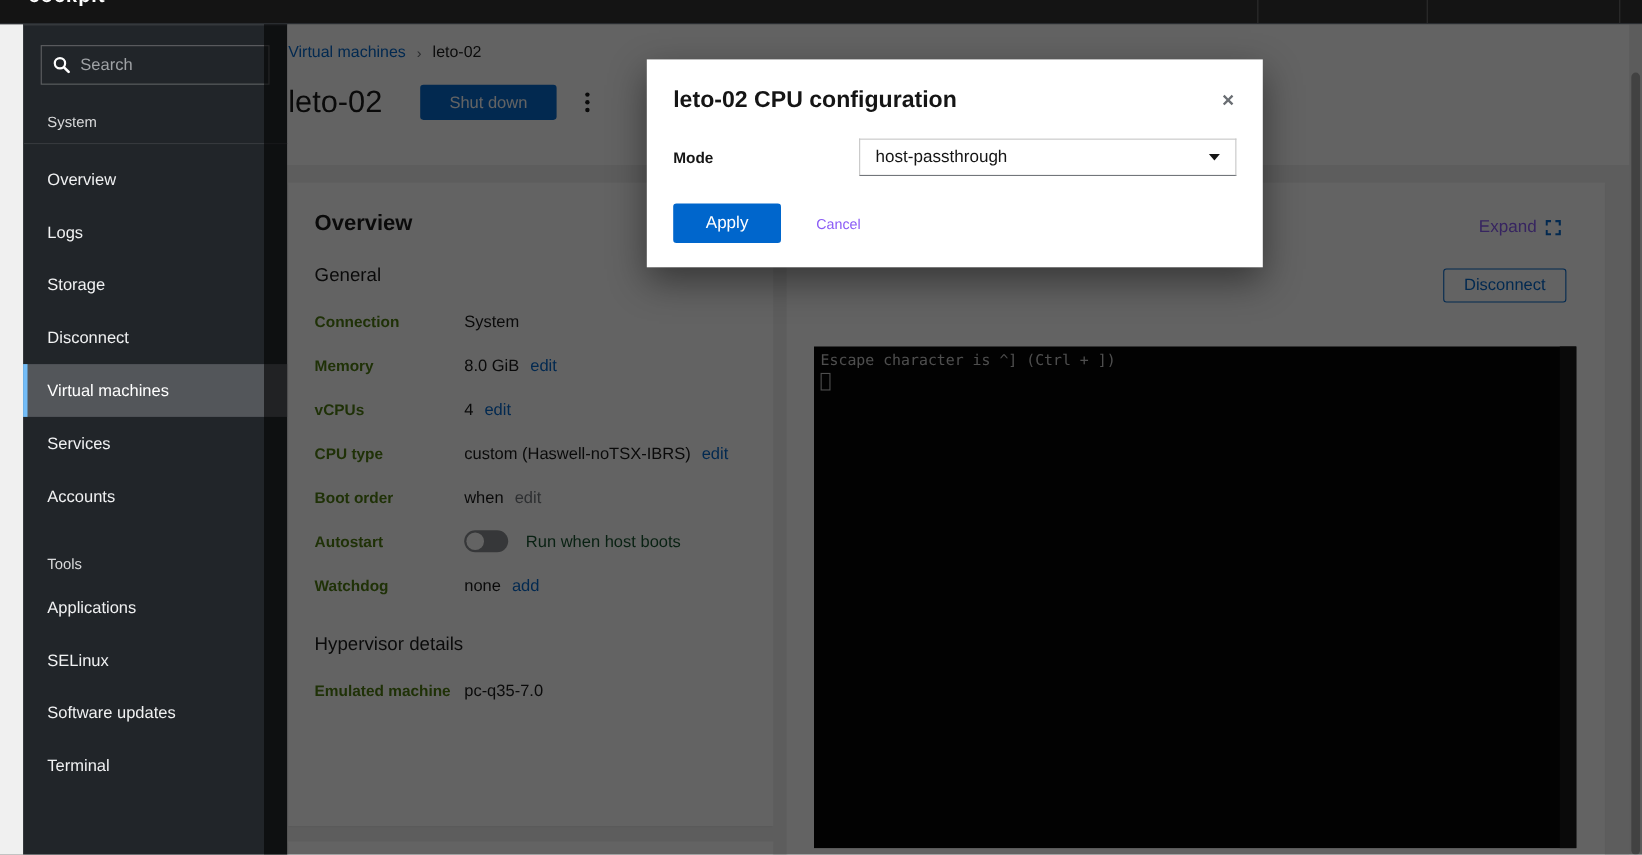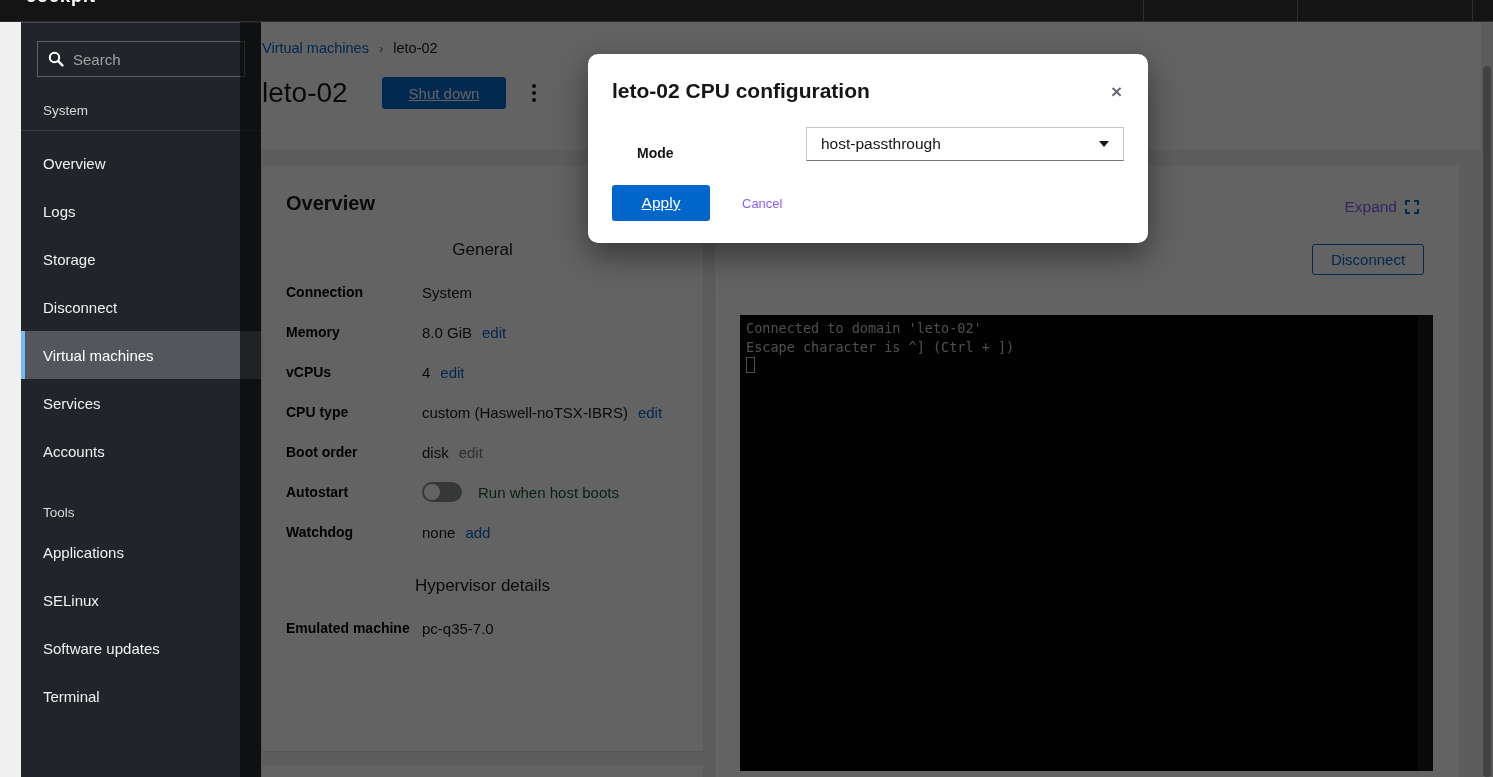--- a/index.html
+++ b/index.html
@@ -34,33 +34,33 @@
   .content { position:absolute; left:240px; top:22px; width:1253px; height:755px;
              background:#f0f0f0; z-index:1; overflow:hidden; }
   .header-band { position:absolute; left:0; top:0; width:100%; height:128px; background:#ffffff; }
   .breadcrumb { position:absolute; left:22px; top:18px; font-size:14.5px; display:flex; align-items:center; }
   .breadcrumb .link { color:#0066cc; cursor:pointer; }
   .breadcrumb .sep { color:#6a6e73; margin:0 10px; font-size:13px; }
   .breadcrumb .current { color:#151515; }
   .title-row { position:absolute; left:22px; top:55px; display:flex; align-items:center; }
   .page-title { font-size:28px; font-weight:400; color:#151515; width:120px; }
   .btn-primary { background:#0066cc; color:#ffffff; border:none; border-radius:3px;
-                 font-size:15px; font-family:"Liberation Sans",sans-serif; cursor:pointer;text-decoration:underline; }
+                 font-size:15px; font-family:"Liberation Sans",sans-serif; cursor:pointer; }
   .shutdown-btn { width:124px; height:32px; }
   .kebab { width:32px; height:32px; margin-left:12px; display:flex; flex-direction:column;
            align-items:center; justify-content:center; gap:3px; cursor:pointer; background:none; border:none; }
   .kebab i { width:4px; height:4px; border-radius:50%; background:#151515; }
 
   .card { position:absolute; background:#ffffff; box-shadow:0 1px 2px rgba(3,3,3,0.12); }
   .overview-card { left:22px; top:144px; width:441px; height:585px; padding:24px; }
   .card-title { font-size:20px; font-weight:700; color:#151515; line-height:26px; }
-  .section-title { font-size:17px; font-weight:400; color:#151515; margin-top:24px;text-align:center; }
+  .section-title { font-size:17px; font-weight:400; color:#151515; margin-top:24px; }
   .dl { margin-top:12px; }
   .row { display:flex; align-items:center; min-height:40px; }
-  .row dt { width:136px; font-size:14px; font-weight:700; color:#000000; flex:0 0 auto; }
+  .row dt { width:136px; font-size:14px; font-weight:700; color:#4d7c0f; flex:0 0 auto; }
   .row dd { font-size:15px; color:#151515; display:flex; align-items:center; }
   .inline-link { color:#0066cc; margin-left:10px; cursor:pointer; font-size:15px; }
   .inline-link.disabled { color:#72767b; }
   .badge-running { display:inline-block; border:1.5px solid #95b88d; border-radius:30px;
                    padding:2px 12px; color:#3e8635; font-size:15px; }
   .switch { width:40px; height:20px; border-radius:10px; background:#8a8d90; position:relative;
             cursor:pointer; border:none; flex:0 0 auto; }
   .switch .knob { position:absolute; left:2px; top:2px; width:16px; height:16px;
                   border-radius:50%; background:#ffffff; }
   .switch-label { color:#14532d; font-size:15px; margin-left:16px; }
@@ -80,25 +80,25 @@
   .cursor-block { display:inline-block; width:9px; height:16px; border:1px solid #c7c7c7; vertical-align:text-bottom; }
 
   .page-scrollbar { position:absolute; right:0; top:0; width:12px; height:755px; background:#ededed; }
   .page-scrollbar .thumb { position:absolute; left:2px; top:44px; width:8px; height:711px;
                            border-radius:4px; background:#a8a8a8; }
 
   
   .backdrop { position:absolute; left:240px; top:22px; width:1253px; height:755px;
               background:rgba(3,3,3,0.62); z-index:50; }
   .modal { position:absolute; left:588px; top:54px; width:560px; height:189px; background:#ffffff;
-           z-index:100; border-radius:10px; box-shadow:0 12px 32px rgba(0,0,0,0.45); padding:24px; }
+           z-index:100; border-radius:0; box-shadow:0 12px 32px rgba(0,0,0,0.45); padding:24px; }
   .modal-title { font-size:21px; font-weight:600; color:#151515; line-height:26px; }
   .modal-close { position:absolute; top:28px; right:26px; background:none; border:none;
                  color:#6a6e73; font-size:19px; font-weight:700; cursor:pointer; line-height:19px; }
-  .modal-form-row { margin-top:21px; display:flex; align-items:flex-end; height:36px;margin-left:25px; }
+  .modal-form-row { margin-top:21px; display:flex; align-items:center; height:36px; }
   .modal-form-row label { width:169px; flex:0 0 auto; font-size:14px; font-weight:700; color:#151515; }
   .select { flex:1; height:34px; border:1px solid #c6c6c6; border-bottom-color:#72767b;
             background:#ffffff; display:flex; align-items:center; justify-content:space-between;
             padding:0 14px; font-size:15.5px; color:#151515; cursor:pointer; }
   .caret-down { width:0; height:0; border-left:5px solid transparent; border-right:5px solid transparent;
                 border-top:6px solid #151515; }
   .modal-footer { margin-top:24px; display:flex; align-items:center; }
   .apply-btn { width:98px; height:36px; font-size:15.5px; }
   .cancel-link { margin-left:32px; color:#8b5cf6; font-size:13px; cursor:pointer; background:none; border:none;
                  font-family:"Liberation Sans",sans-serif; }
@@ -186,21 +186,21 @@
       <div class="row">
         <dt>CPU type</dt>
         <dd>
             <span>custom (Haswell-noTSX-IBRS)</span>
             <span class="inline-link">edit</span>
           </dd>
       </div>
       <div class="row">
         <dt>Boot order</dt>
         <dd>
-            <span>disk</span>
+            <span>when</span>
             <span class="inline-link disabled">edit</span>
           </dd>
       </div>
       <div class="row">
         <dt>Autostart</dt>
         <dd>
           <button class="switch">
               <span class="knob"></span>
             </button>
           <span class="switch-label">Run when host boots</span>
@@ -231,21 +231,20 @@
       <span>Expand</span>
       <svg width="14" height="14" viewBox="0 0 14 14">
         <path d="M1,5 V1 H5" fill="none" stroke="#0066cc" stroke-width="2"></path>
         <path d="M9,1 H13 V5" fill="none" stroke="#0066cc" stroke-width="2"></path>
         <path d="M13,9 V13 H9" fill="none" stroke="#0066cc" stroke-width="2"></path>
         <path d="M5,13 H1 V9" fill="none" stroke="#0066cc" stroke-width="2"></path>
       </svg>
     </span>
     <button class="btn-secondary">Disconnect</button>
     <div class="terminal">
-      <div>Connected to domain 'leto-02'</div>
       <div>Escape character is ^] (Ctrl + ])</div>
       <div><span class="cursor-block"></span></div>
       <div class="t-scroll"></div>
     </div>
   </section>
 
   <div class="page-scrollbar">
     <div class="thumb"></div>
   </div>
 </main>

